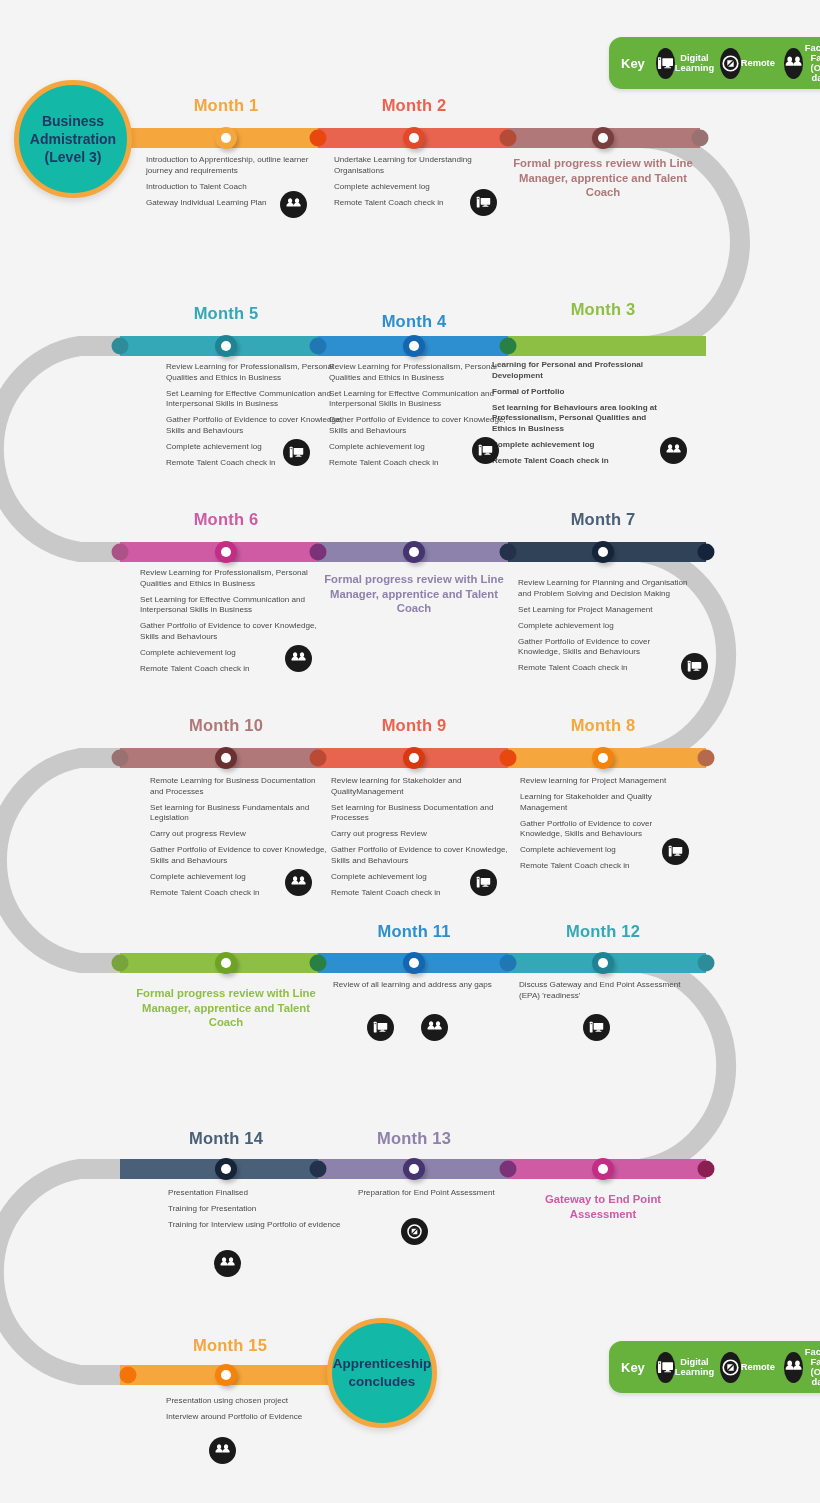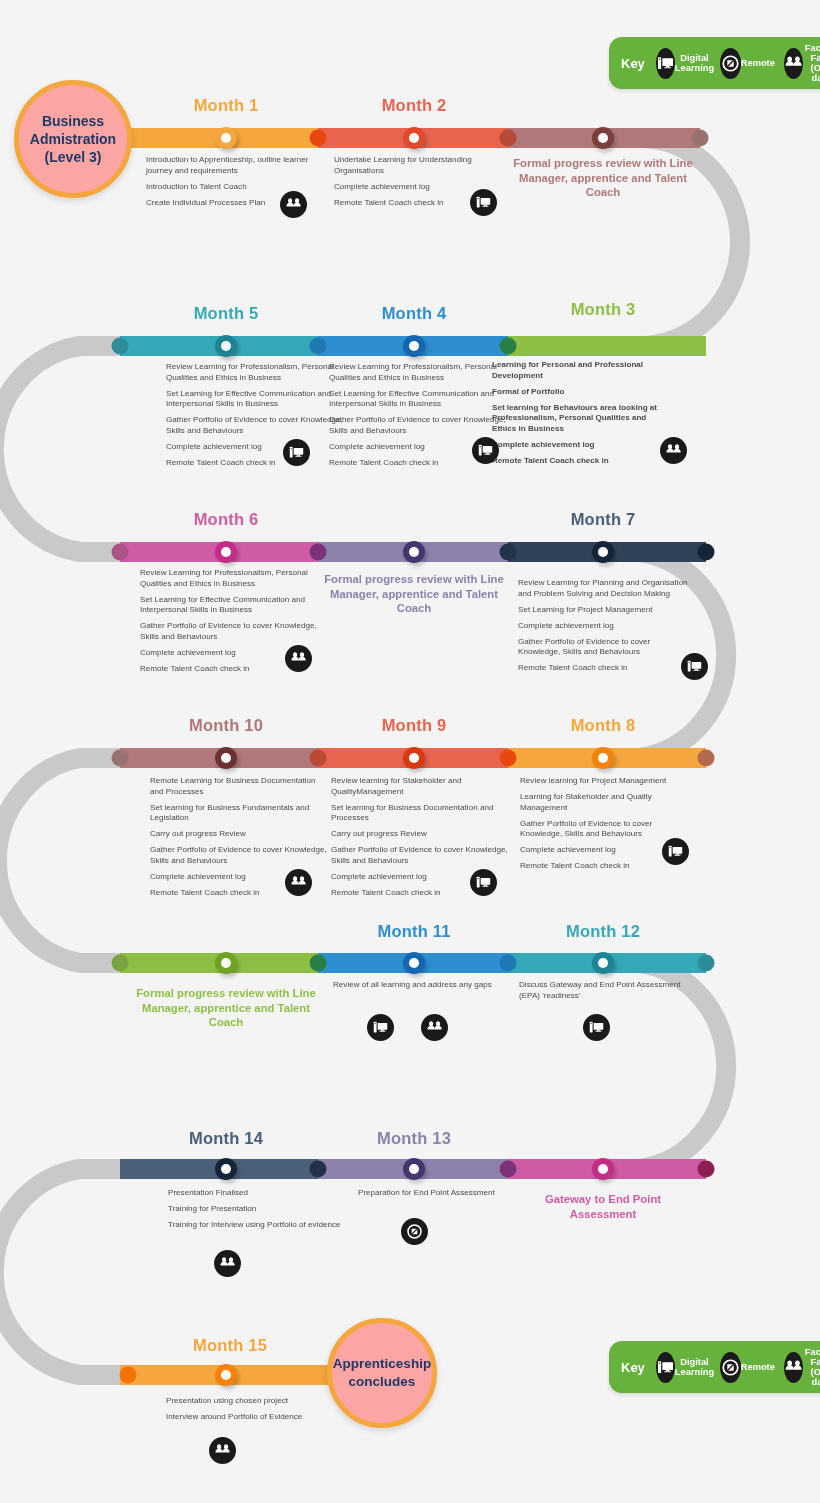--- a/index.html
+++ b/index.html
@@ -77,21 +77,21 @@
     border-radius: 50%;
     background: #1a1a1a;
     display: flex; align-items: center; justify-content: center;
   }
   .badge svg { width: 17px; height: 17px; display: block; }
 
   
   .bubble {
     position: absolute;
     border-radius: 50%;
-    background: #fca5a5;
+    background: #14b8a6;
     border: 5px solid #F5A63C;
     display: flex; align-items: center; justify-content: center;
     text-align: center;
     color: #1F3864;
     font-weight: bold;
     box-shadow: 0 3px 7px rgba(0,0,0,.13);
   }
   #start-bubble { width: 118px; height: 118px; left: 14px; top: 80px;
                   font-size: 14px; line-height: 1.30; }
   #end-bubble   { width: 110px; height: 110px; left: 327px; top: 1318px;
@@ -198,21 +198,21 @@
     <div class="minor-node" style="left:508px;top:1169px;background:#7B3279;"></div>
     <div class="minor-node" style="left:706px;top:1169px;background:#8C1F52;"></div>
 
     <div class="minor-node" style="left:128px;top:1375px;background:#F5740A;"></div>
   </div>
 
   <div class="layer">
     <div class="month-label" style="left:226px;top:96px;color:#F5A63C;">Month 1</div>
     <div class="month-label" style="left:414px;top:96px;color:#E8644F;">Month 2</div>
     <div class="month-label" style="left:226px;top:304px;color:#35A8B8;">Month 5</div>
-    <div class="month-label" style="left:414px;top:304px;color:#2E8FD0;">Month 4</div>
+    <div class="month-label" style="left:414px;top:312px;color:#2E8FD0;">Month 4</div>
     <div class="month-label" style="left:603px;top:300px;color:#8EBF45;">Month 3</div>
     <div class="month-label" style="left:226px;top:510px;color:#CE5BA4;">Month 6</div>
     <div class="month-label" style="left:603px;top:510px;color:#4A6078;">Month 7</div>
     <div class="month-label" style="left:226px;top:716px;color:#B07878;">Month 10</div>
     <div class="month-label" style="left:414px;top:716px;color:#E8644F;">Month 9</div>
     <div class="month-label" style="left:603px;top:716px;color:#F5A63C;">Month 8</div>
     <div class="month-label" style="left:414px;top:922px;color:#2E8FD0;">Month 11</div>
     <div class="month-label" style="left:603px;top:922px;color:#35A8B8;">Month 12</div>
     <div class="month-label" style="left:226px;top:1129px;color:#4A6078;">Month 14</div>
     <div class="month-label" style="left:414px;top:1129px;color:#8C82AC;">Month 13</div>
@@ -280,21 +280,21 @@
     <div class="node" style="left:226px;top:1375px;background:#F5820A;">
         <span class="core"></span>
       </div>
   </div>
 
   <div class="layer">
 
     <div class="detail" style="left:146px;top:155px;">
       <p>Introduction to Apprenticeship, outline learner journey and requirements</p>
       <p>Introduction to Talent Coach</p>
-      <p>Create Individual Processes Plan</p>
+      <p>Gateway Individual Learning Plan</p>
     </div>
     <div class="detail" style="left:334px;top:155px;">
       <p>Undertake Learning for Understanding Organisations</p>
       <p>Complete achievement log</p>
       <p>Remote Talent Coach check in</p>
     </div>
     <div class="review-text" style="left:603px;top:156px;color:#B07878;">Formal progress review with Line Manager, apprentice and Talent Coach</div>
 
     <div class="detail" style="left:166px;top:362px;">
       <p>Review Learning for Professionalism, Personal Qualities and Ethics in Business</p>

